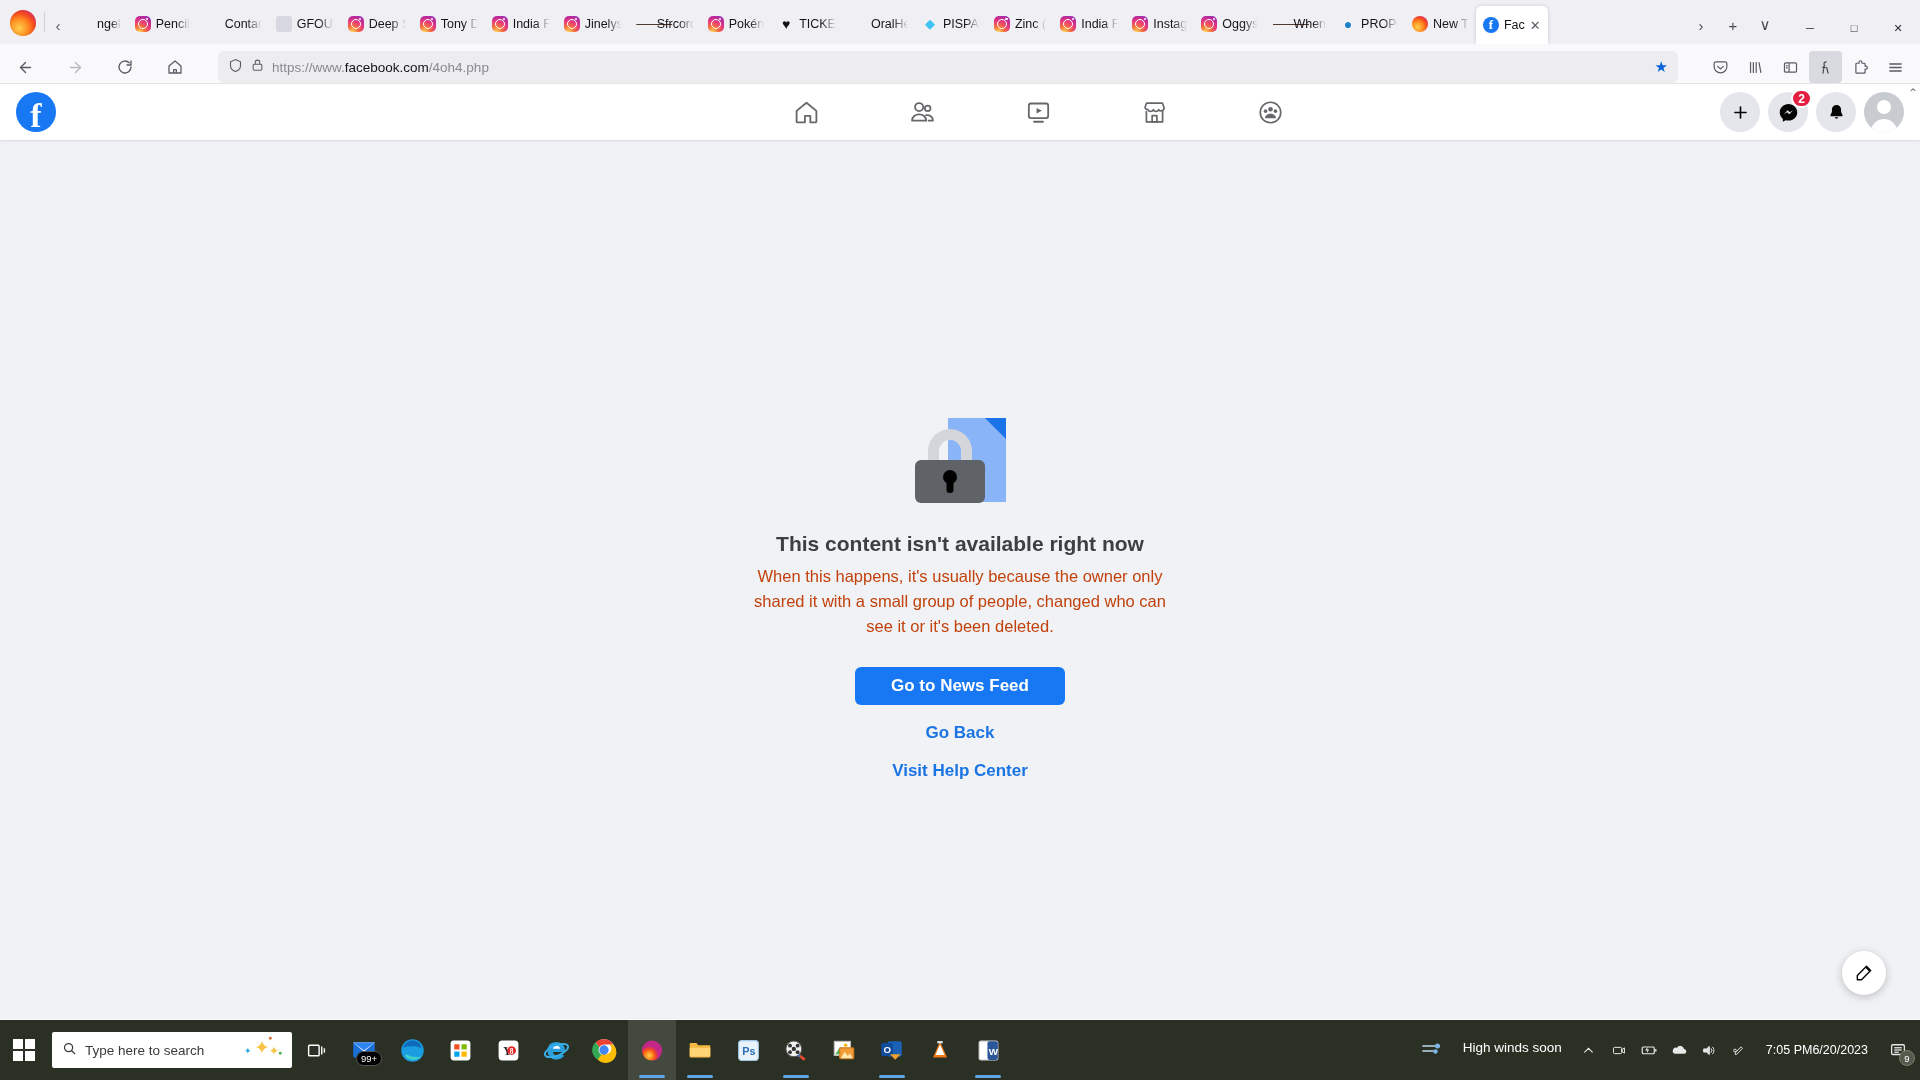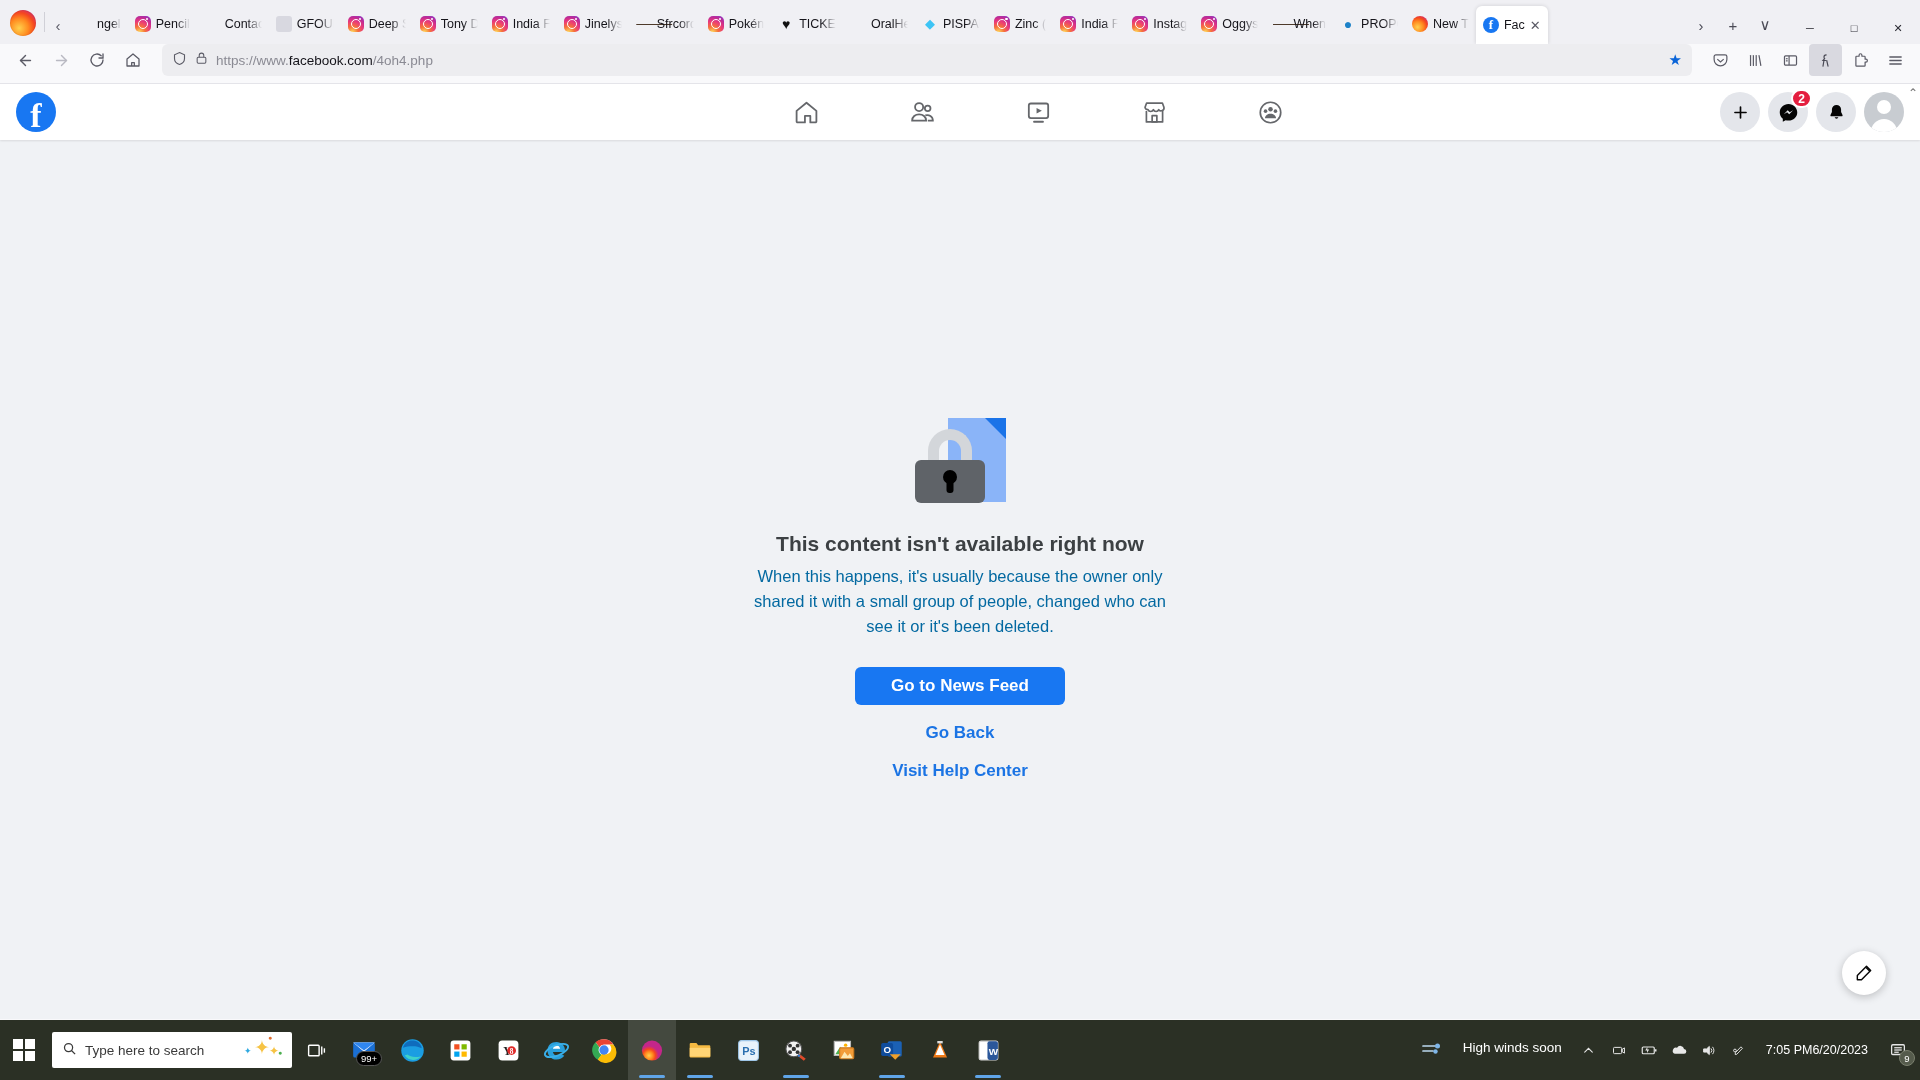--- a/index.html
+++ b/index.html
@@ -87,22 +87,22 @@
     color: #4a4a55; font-size: 15px; border-radius: 4px;
   }
   .winbtns { display: flex; align-items: flex-start; padding-top: 2px; flex: 0 0 auto; }
   .winbtn {
     width: 44px; height: 32px; display: flex; align-items: center; justify-content: center;
     color: #2b2b33; font-size: 11px;
   }
 
   
   #navbar {
-    height: 40px; background: #f9f9fb; display: flex; align-items: flex-start;
-    padding: 0 8px; gap: 2px; border-bottom: 1px solid #e4e4e9;
+    height: 40px; background: #f9f9fb; display: flex; align-items: flex-end;
+    padding: 0 8px; gap: 16px; border-bottom: 1px solid #e4e4e9;
   }
   .nav-btn {
     width: 34px; height: 32px; display: flex; align-items: center; justify-content: center;
     color: #5b5b66; border-radius: 4px;
   }
   .nav-btn.disabled { color: #b9b9c2; }
   #urlbar {
     flex: 1 1 auto; height: 32px; margin: 0 10px;
     background: #ededf0; border-radius: 6px;
     display: flex; align-items: center; padding: 0 10px; gap: 8px;
@@ -196,21 +196,21 @@
     width: 14px; height: 14px; background: #000; border-radius: 50%;
   }
   .lock-hole::after {
     content: ""; position: absolute; left: 50%; top: 9px; transform: translateX(-50%);
     width: 7px; height: 14px; background: #000; border-radius: 0 0 3px 3px;
   }
   #err-title {
     font-size: 21px; font-weight: bold; color: #3c4043; margin-bottom: 8px; text-align: center;
   }
   #err-desc {
-    font-size: 16.5px; color: #0369a1; text-align: center; line-height: 1.52;
+    font-size: 16.5px; color: #c2410c; text-align: center; line-height: 1.52;
     width: 430px;
   }
   #news-btn {
     margin-top: 28px; background: #1877f2; color: #fff; border: none;
     font-family: "Liberation Sans", sans-serif; font-size: 17px; font-weight: bold;
     padding: 0 24px; height: 38px; border-radius: 6px; cursor: pointer; min-width: 210px;
   }
   .fb-link {
     margin-top: 18px; color: #1b74e4; font-size: 17px; font-weight: bold; cursor: pointer;
   }

